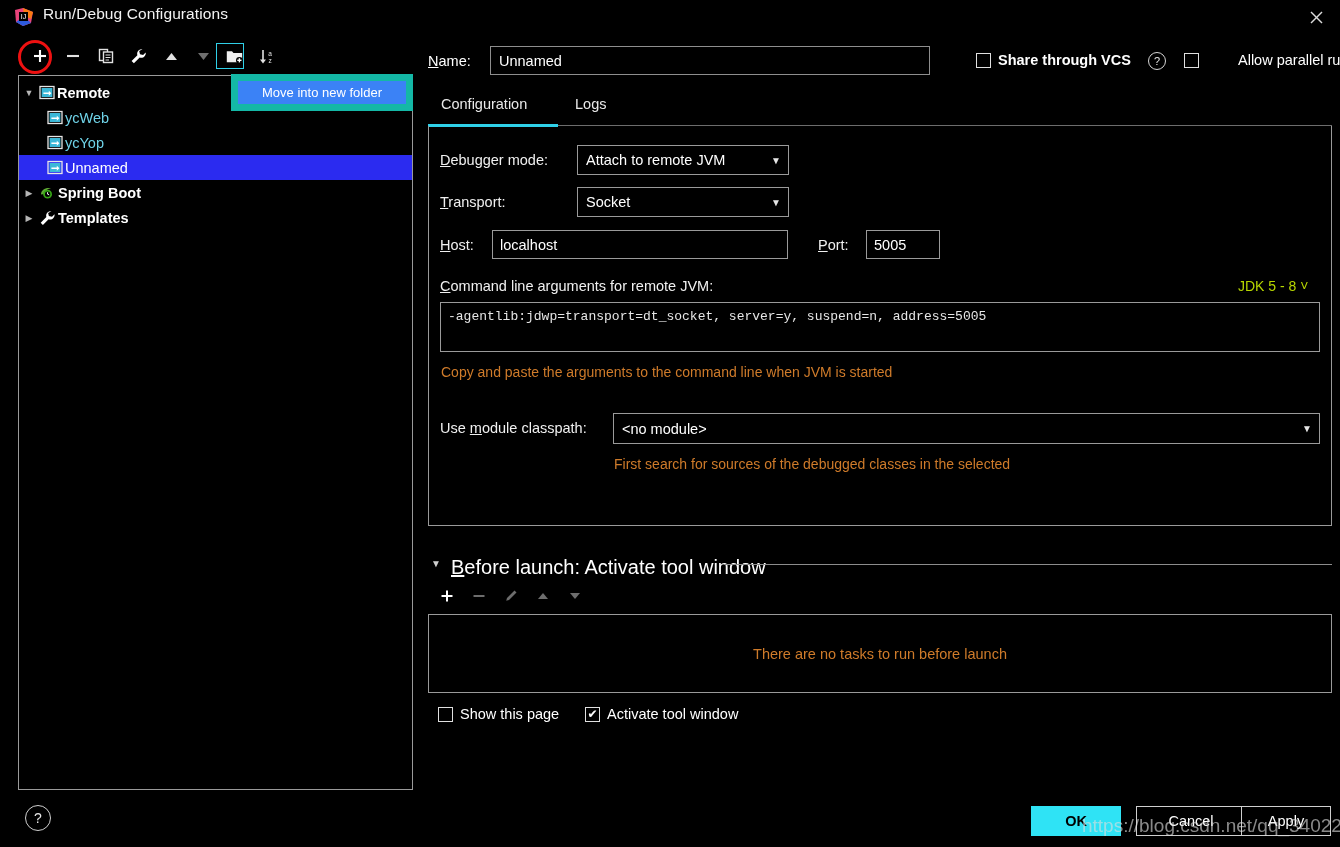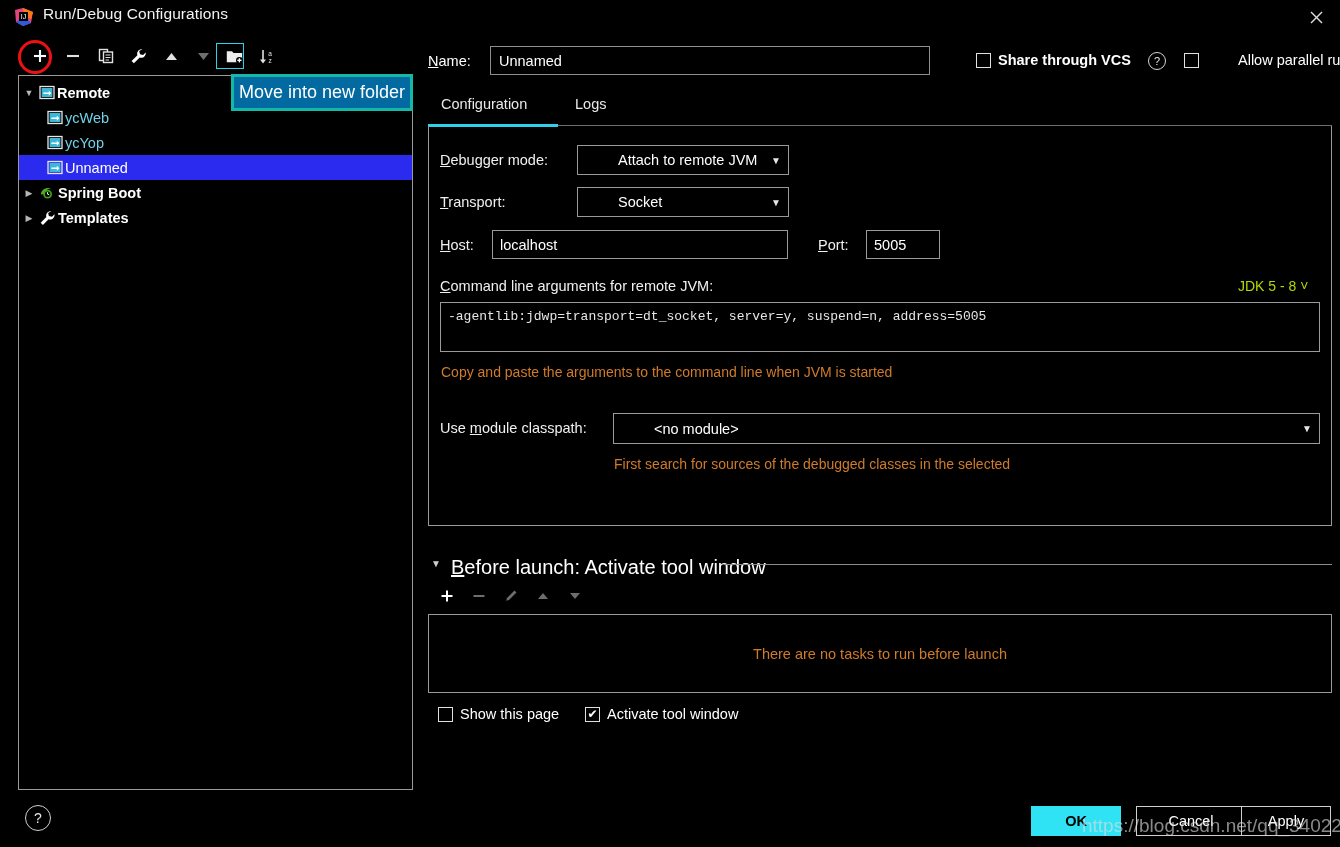--- a/index.html
+++ b/index.html
@@ -77,25 +77,25 @@
     border: 1.5px solid #2fd0e8;
     box-sizing: border-box;
     pointer-events: none;
   }
 
   
   #tooltip {
     position: absolute;
     left: 231px; top: 74px;
     width: 182px; height: 37px;
-    background: #0369a1;
-    border: 3px solid #14b8a6;
-    box-sizing: border-box;
-    display: flex; align-items: center; justify-content: center;
-    font-size: 18px;
+    background: #3b82f6;
+    border: 7px solid #14b8a6;
+    box-sizing: border-box;
+    display: flex; align-items: center; justify-content: center;
+    font-size: 13px;
     color: #ffffff;
     z-index: 40;
   }
 
   
   #tree-panel {
     position: absolute;
     left: 18px; top: 75px;
     width: 395px; height: 715px;
     border: 1px solid #9a9a9a;
@@ -248,21 +248,21 @@
     position: absolute;
     background: #000000;
     border: 1px solid #9a9a9a;
     box-sizing: border-box;
     display: flex;
     align-items: center;
     cursor: pointer;
     font-size: 14.5px;
     color: #ffffff;
   }
-  .combo .combo-val { padding-left: 8px; flex: 1; white-space: nowrap; margin-left: 32px; }
+  .combo .combo-val { padding-left: 8px; flex: 1; white-space: nowrap; }
   .combo .combo-arrow {
     width: 24px;
     text-align: center;
     font-size: 10px;
     color: #e6e6e6;
   }
   .txtin {
     position: absolute;
     background: #000000;
     border: 1px solid #9a9a9a;

